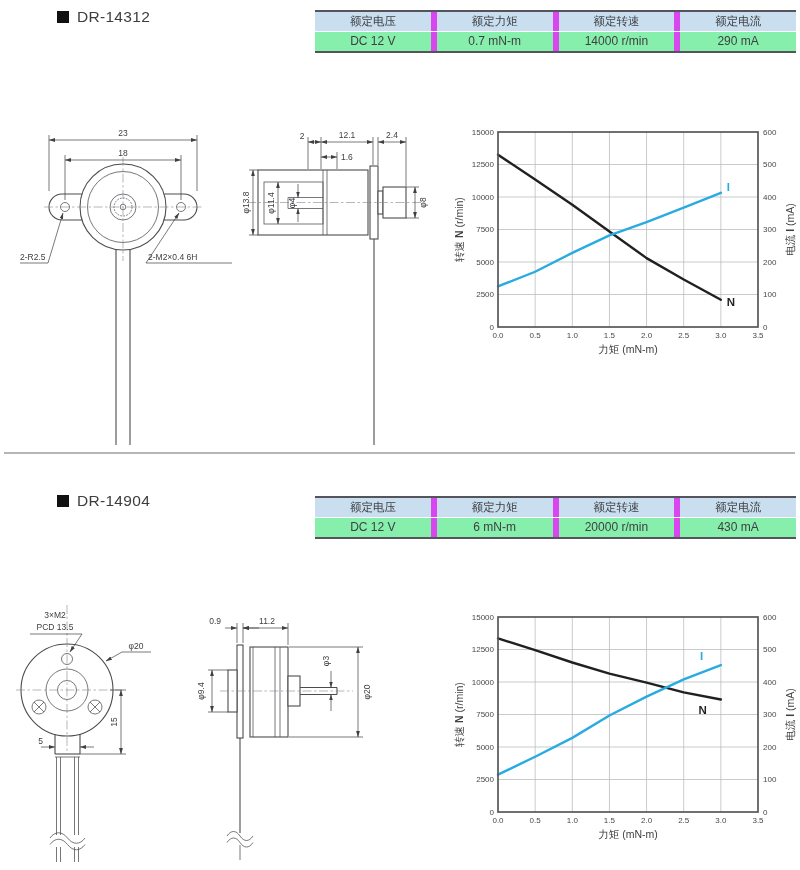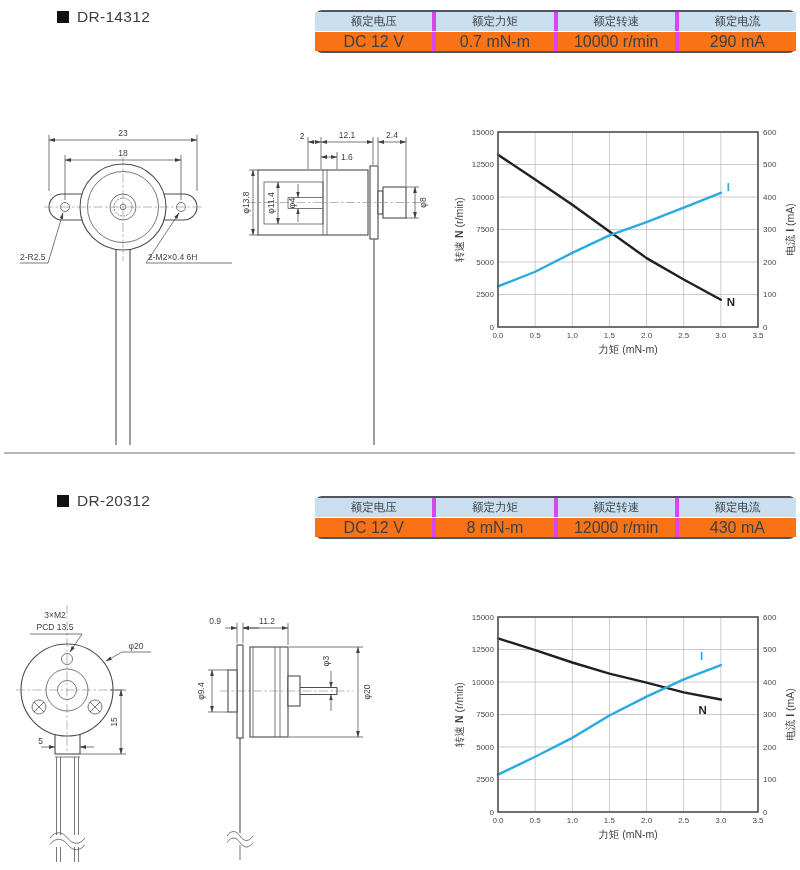--- a/index.html
+++ b/index.html
@@ -2,27 +2,27 @@
 <html><head>
 <meta charset="utf-8">
 <style>
   html,body{margin:0;padding:0;}
   body{font-family:"Liberation Sans",sans-serif;background:#fff;}
   #page{position:relative;width:800px;height:870px;background:#fff;overflow:hidden;}
 
   .sec-title{position:absolute;left:13px;font-size:15.5px;color:#3c3d40;letter-spacing:.3px;display:flex;align-items:center;gap:8px;padding-left:44px;}
   .sq{display:inline-block;width:12px;height:12px;background:#111;}
 
-  .spec-table{position:absolute;left:315px;width:481px;border-top:2px solid #54555a;border-bottom:2px solid #54555a;border-radius:7px;}
+  .spec-table{position:absolute;left:315px;width:481px;border-top:2px solid #54555a;border-bottom:2px solid #54555a;}
   .tr{display:flex;}
   .td{flex:1;text-align:center;color:#3f4043;height:19px;line-height:19px;}
-  .td + .td{border-left:4px solid #d946ef;}
+  .td + .td{border-left:6px solid #d946ef;}
   .th-row .td{background:#c9dff0;font-size:11.5px;}
   .val-row{border-top:1.5px solid #fdfdfd;}
-  .val-row .td{background:#f97316;font-size:16px;}
+  .val-row .td{background:#86efac;font-size:12px;}
 
   .divider{position:absolute;left:4px;top:452px;width:791px;border-top:2px solid #b5b6b8;}
 
   .draw{position:absolute;}
   svg text{font-family:"Liberation Sans",sans-serif;}
   .out{stroke:#4b4c4e;stroke-width:1.1;fill:none;}
   .thin{stroke:#55565a;stroke-width:.8;fill:none;}
   .f{fill:#fff;}
   .dim{stroke:#3f4043;stroke-width:.7;fill:none;}
   .cl{stroke:#85868a;stroke-width:.6;stroke-dasharray:9 2.5 2.5 2.5;fill:none;}
@@ -56,21 +56,21 @@
   <div class="spec-table" style="top:10px;">
     <div class="tr th-row">
       <div class="td">额定电压</div>
       <div class="td">额定力矩</div>
       <div class="td">额定转速</div>
       <div class="td">额定电流</div>
     </div>
     <div class="tr val-row">
       <div class="td">DC 12 V</div>
       <div class="td">0.7 mN-m</div>
-      <div class="td">10000 r/min</div>
+      <div class="td">14000 r/min</div>
       <div class="td">290 mA</div>
     </div>
   </div>
 
   <svg class="draw" style="left:18px;top:103px;" width="215" height="345">
     <g>
       <line x1="98" y1="140" x2="98" y2="342" class="out"></line>
       <line x1="112" y1="140" x2="112" y2="342" class="out"></line>
       <rect x="31" y="91" width="148" height="26" rx="13" class="out f"></rect>
       <circle cx="105" cy="104" r="43" class="out f"></circle>
@@ -193,34 +193,34 @@
       <rect x="48" y="16" width="260" height="195" fill="none" stroke="#56575a" stroke-width="1.7"></rect>
       <text x="178" y="237" class="axtitle" text-anchor="middle">力矩 (mN-m)</text>
       <text x="10" y="116.5" class="axtitle" text-anchor="middle" transform="rotate(-90 10 113.5)"><tspan>转速 </tspan><tspan font-weight="bold">N</tspan><tspan> (r/min)</tspan></text>
       <text x="341" y="116.5" class="axtitle" text-anchor="middle" fill="#29abe2" transform="rotate(-90 341 113.5)"><tspan>电流 </tspan><tspan font-weight="bold">I</tspan><tspan> (mA)</tspan></text>
     </svg>
 
   <div class="divider"></div>
 
   <div class="sec-title" style="top:492px;">
     <span class="sq"></span>
-    <span>DR-20312</span>
+    <span>DR-14904</span>
   </div>
 
   <div class="spec-table" style="top:496px;">
     <div class="tr th-row">
       <div class="td">额定电压</div>
       <div class="td">额定力矩</div>
       <div class="td">额定转速</div>
       <div class="td">额定电流</div>
     </div>
     <div class="tr val-row">
       <div class="td">DC 12 V</div>
-      <div class="td">8 mN-m</div>
-      <div class="td">12000 r/min</div>
+      <div class="td">6 mN-m</div>
+      <div class="td">20000 r/min</div>
       <div class="td">430 mA</div>
     </div>
   </div>
 
   <svg class="draw" style="left:10px;top:581px;" width="180" height="288">
     <g>
       <circle cx="57" cy="109" r="46" class="out f"></circle>
       <circle cx="57" cy="109" r="21" class="thin"></circle>
       <circle cx="57" cy="109" r="9.5" class="thin"></circle>
       <circle cx="57" cy="78" r="5.5" class="thin f"></circle>

